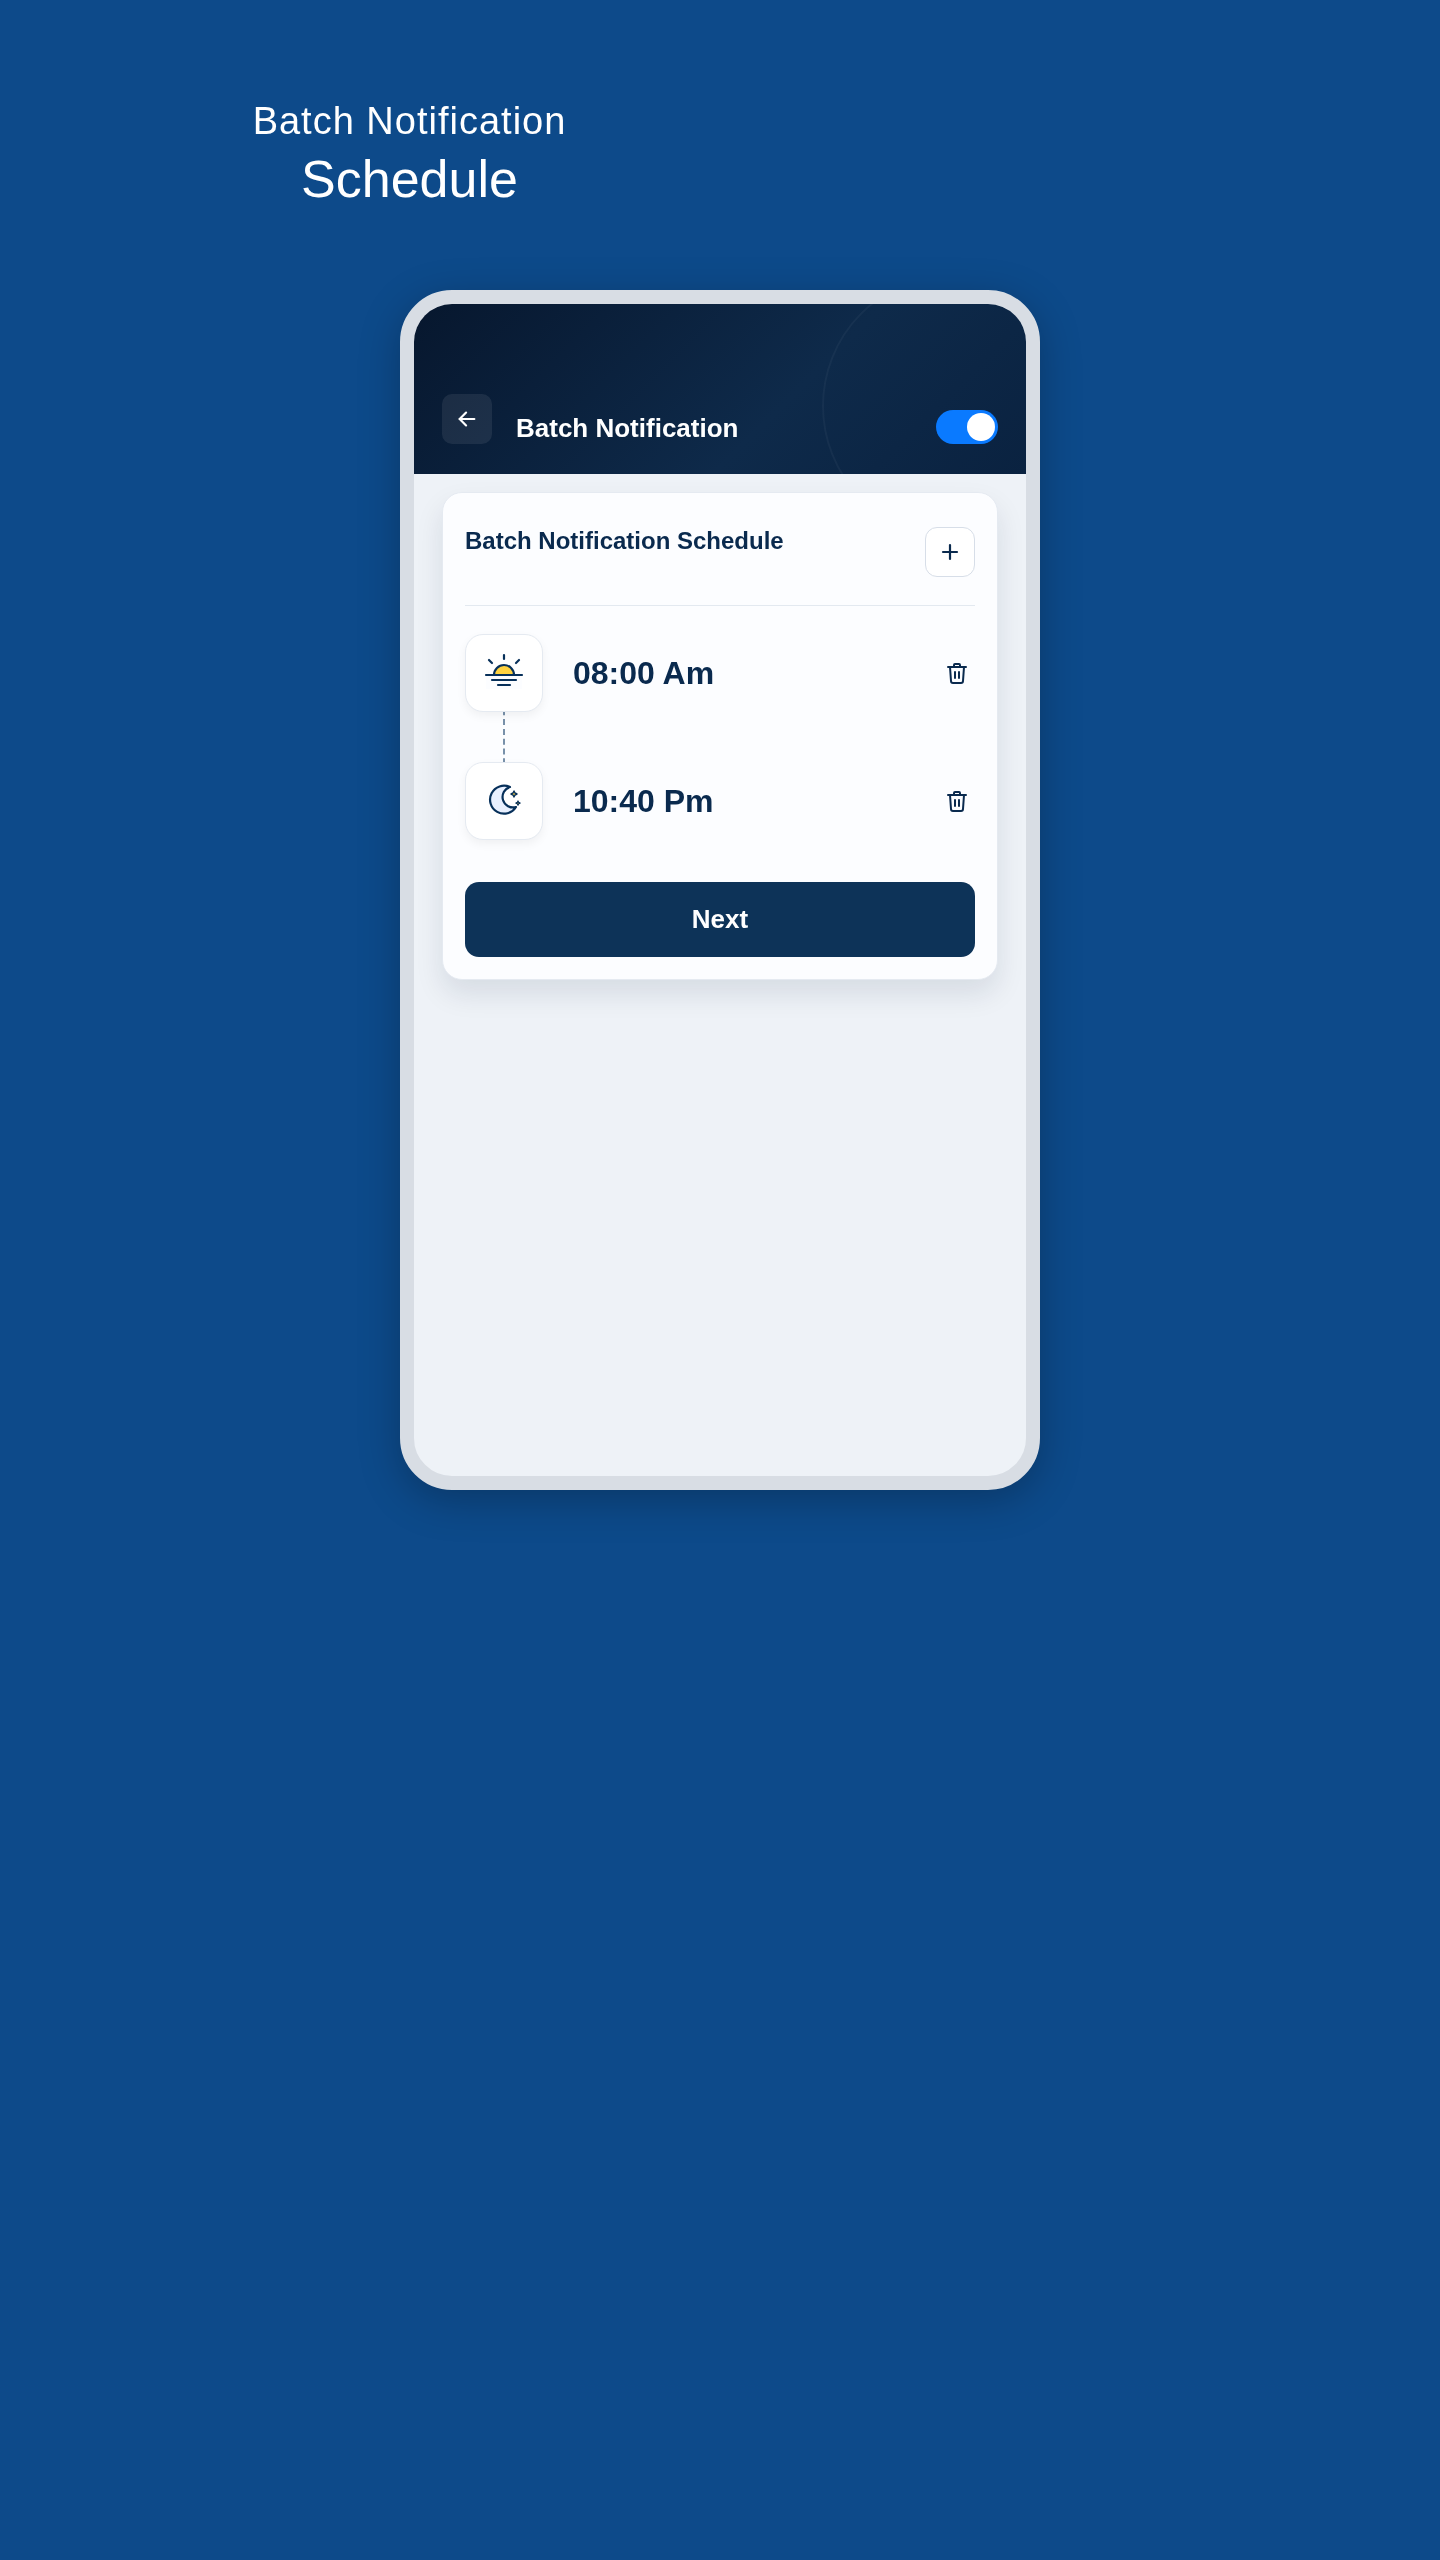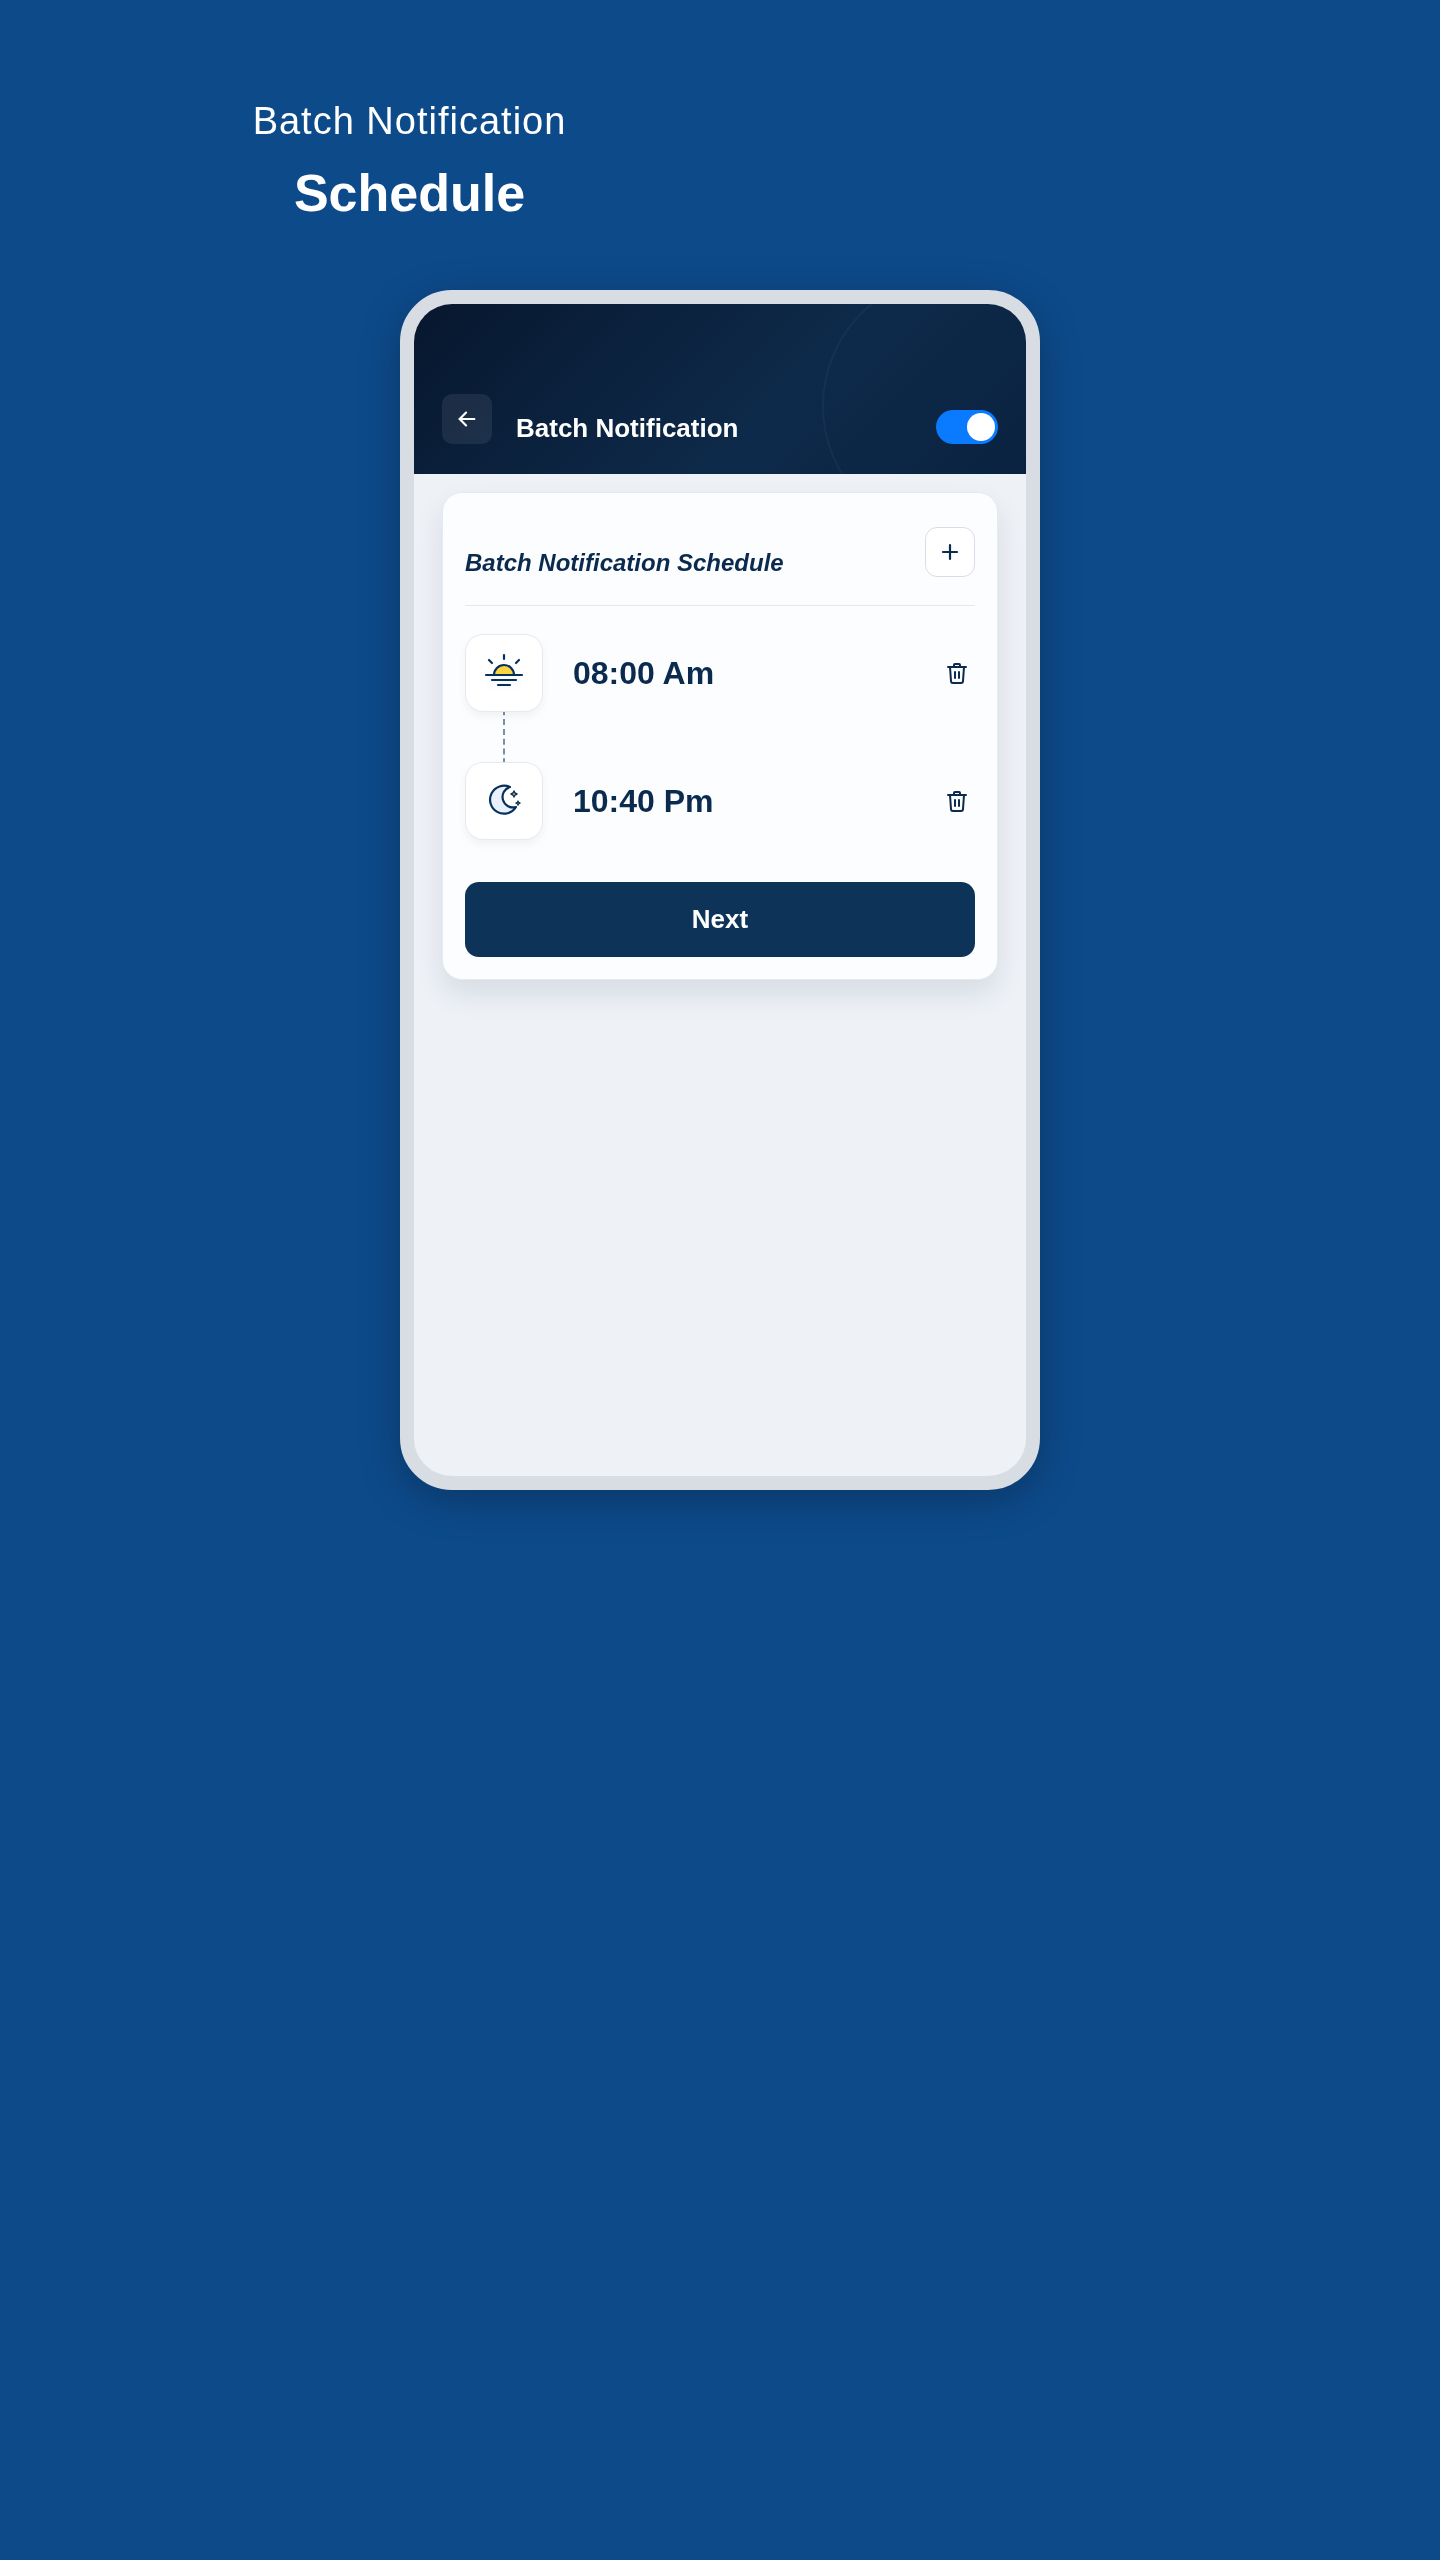--- a/index.html
+++ b/index.html
@@ -16,22 +16,22 @@
 }
 .page-title-line1 {
   color: #fff;
   font-size: 38px;
   font-weight: 400;
   letter-spacing: 1px;
 }
 .page-title-line2 {
   color: #fff;
   font-size: 52px;
-  font-weight: 700;
-  margin-top: 20px;
+  font-weight: 400;
+  margin-top: 6px;
 }
 .phone-frame {
   position: absolute;
   left: 50%;
   transform: translateX(-50%);
   top: 290px;
   width: 640px;
   height: 1200px;
   background: #eef2f7;
   border-radius: 52px;
@@ -94,23 +94,22 @@
 .card {
   margin: 18px 28px 0 28px;
   background: #fcfdff;
   border: 1px solid #e5eaf1;
   border-radius: 20px;
   padding: 34px 22px 22px 22px;
   box-shadow: 0 14px 28px rgba(10,30,60,0.10);
 }
 .card-header {
   display: flex;
-  align-items: flex-end;
+  align-items: flex-start;
   justify-content: space-between;
-  font-style: italic;
 }
 .card-title {
   color: #0a2a4e;
   font-size: 24px;
   font-weight: 700;
 }
 .add-btn {
   width: 50px;
   height: 50px;
   border: 1px solid #d7dee8;

